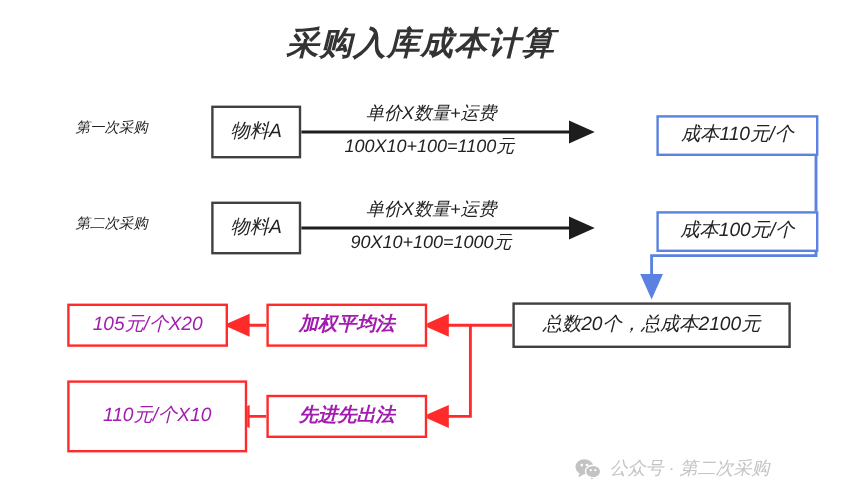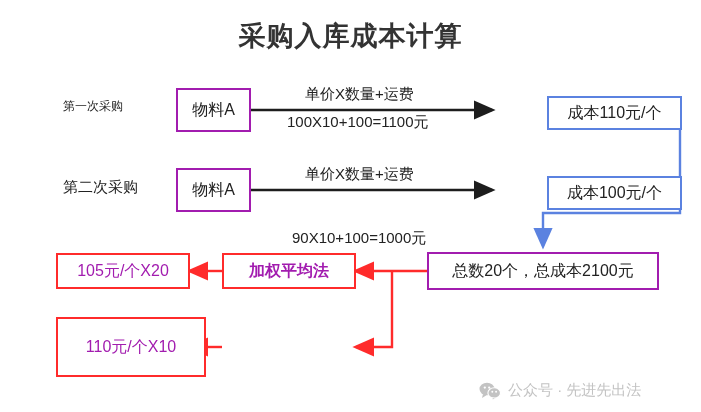--- a/index.html
+++ b/index.html
@@ -2,38 +2,38 @@
 <html><head>
 <meta charset="utf-8">
 <style>
   html,body{margin:0;padding:0;}
   body{
     width:701px;height:412px;
     background:#ffffff;
     font-family:"Liberation Sans","DejaVu Sans",sans-serif;
     overflow:hidden;
   }
-  #stage{position:relative;width:701px;height:412px;}
+  #stage{position:relative;width:701px;height:412px;font-style:italic;}
 
   
   .title{
     position:absolute;left:0;top:18px;width:701px;
     text-align:center;
     font-size:27px;font-weight:bold;color:#333333;
     letter-spacing:1px;
   }
 
   
   .box{
     position:absolute;box-sizing:border-box;
     display:flex;align-items:center;justify-content:center;
     text-align:center;line-height:1.15;
     background:#ffffff;
   }
-  .box-dark{border:2px solid #a21caf;color:#222222;}
+  .box-dark{border:2px solid #404040;color:#222222;}
   .box-blue{border:2px solid #5b82e0;color:#222222;margin-left:48px;}
   .box-red{border:2px solid #ff2b2b;color:#a21caf;}
   .box-red-text{border:2px solid #ff2b2b;color:#a21caf;font-weight:bold;}
 
   
   .label{
     position:absolute;color:#222222;white-space:nowrap;
   }
 
   
@@ -82,49 +82,50 @@
 
   <div class="label" style="left:63px;top:98px;font-size:12px;">第一次采购</div>
 
   <div class="box box-dark" style="left:176px;top:88px;width:75px;height:44px;font-size:16px;">物料A</div>
 
   <div class="label" style="left:305px;top:85px;font-size:15px;">单价X数量+运费</div>
   <div class="label" style="left:287px;top:113px;font-size:15px;">100X10+100=1100元</div>
 
   <div class="box box-blue" style="left:499px;top:96px;width:135px;height:34px;font-size:16px;">成本110元/个</div>
 
-  <div class="label" style="left:63px;top:178px;font-size:15px;">第二次采购</div>
+  <div class="label" style="left:63px;top:178px;font-size:12px;">第二次采购</div>
 
   <div class="box box-dark" style="left:176px;top:168px;width:75px;height:44px;font-size:16px;">物料A</div>
 
   <div class="label" style="left:305px;top:165px;font-size:15px;">单价X数量+运费</div>
-  <div class="label" style="left:292px;top:193px;font-size:15px;margin-top:36px;">90X10+100=1000元</div>
+  <div class="label" style="left:292px;top:193px;font-size:15px;">90X10+100=1000元</div>
 
   <div class="box box-blue" style="left:499px;top:176px;width:135px;height:34px;font-size:16px;">成本100元/个</div>
 
   <div class="box box-dark" style="left:427px;top:252px;width:232px;height:38px;font-size:16px;">总数20个，总成本2100元</div>
 
   <div class="box box-red-text" style="left:222px;top:253px;width:134px;height:36px;font-size:16px;">加权平均法</div>
 
   <div class="box box-red" style="left:56px;top:253px;width:134px;height:36px;font-size:16px;">
     <span>105元/个X20</span>
   </div>
 
+  <div class="box box-red-text" style="left:222px;top:329px;width:134px;height:36px;font-size:16px;">先进先出法</div>
 
   <div class="box box-red" style="left:56px;top:317px;width:150px;height:60px;font-size:16px;flex-direction:column;">
     <span>110元/个X10</span>
   </div>
 
   <div class="watermark" style="left:479px;top:381px;">
     <svg class="wm-icon" width="22" height="18" viewBox="0 0 22 18" xmlns="http://www.w3.org/2000/svg">
       <ellipse cx="8" cy="7" rx="7.5" ry="6.3" fill="#c3c3c3"></ellipse>
       <path d="M4,12 L3,16 L7.5,13.2 z" fill="#c3c3c3"></path>
       <ellipse cx="15.2" cy="11" rx="6.3" ry="5.3" fill="#c3c3c3" stroke="#ffffff" stroke-width="1.1"></ellipse>
       <path d="M13,15.6 L13.6,18 L16.6,16.3 z" fill="#c3c3c3" stroke="#ffffff" stroke-width="0.8"></path>
       <circle cx="5.8" cy="5.6" r="1.15" fill="#ffffff"></circle>
       <circle cx="10.2" cy="5.6" r="1.15" fill="#ffffff"></circle>
       <circle cx="13.3" cy="9.8" r="0.95" fill="#ffffff"></circle>
       <circle cx="17.1" cy="9.8" r="0.95" fill="#ffffff"></circle>
     </svg>
-    <span>公众号 · 先进先出法</span>
+    <span>公众号 · 第二次采购</span>
   </div>
 
 </div>
 
 </body></html>

